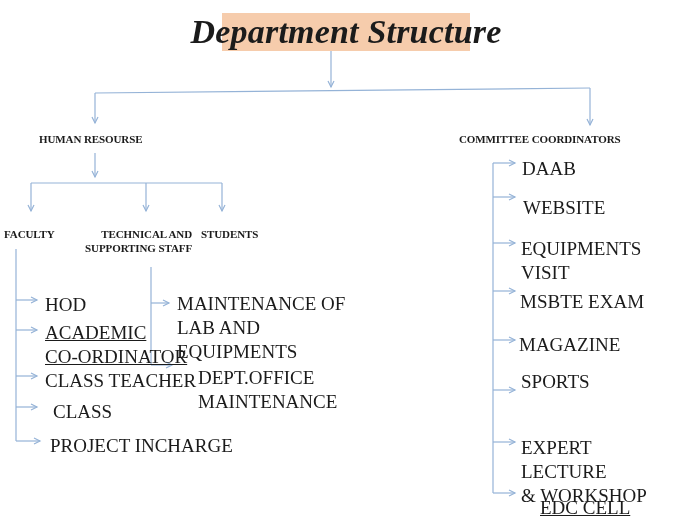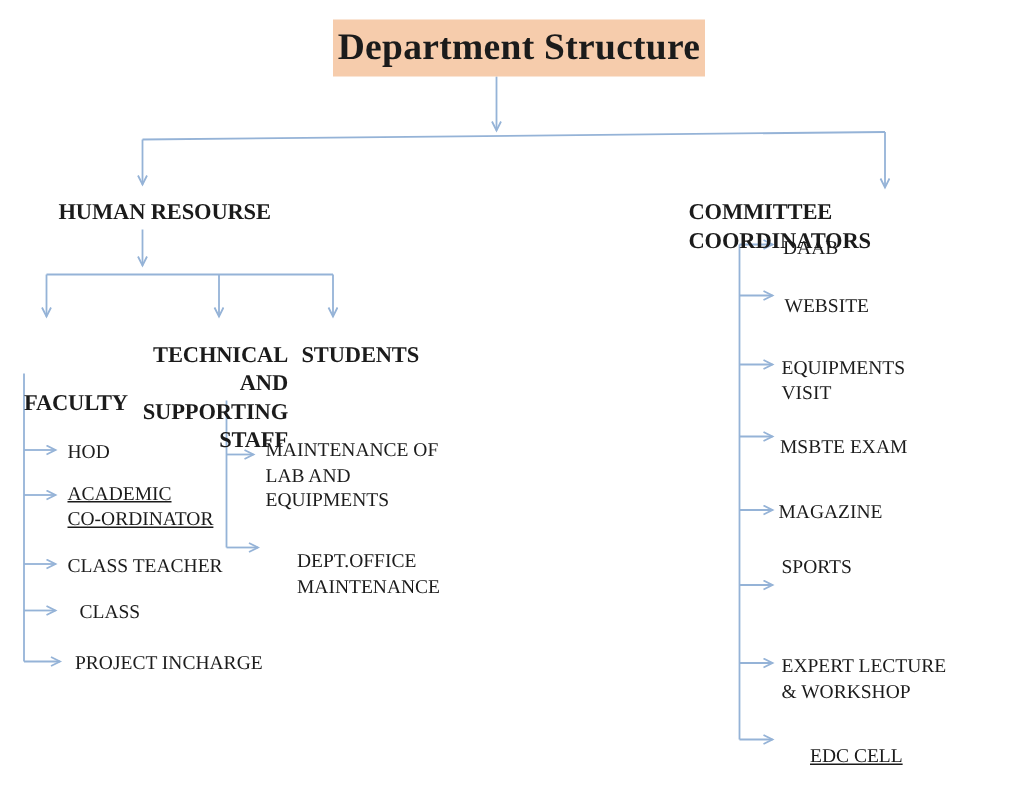--- a/index.html
+++ b/index.html
@@ -17,27 +17,27 @@
     color:var(--text);
   }
   .connectors{position:absolute;left:0;top:0;width:673px;height:532px;}
   .connectors path{fill:none;stroke:var(--line);stroke-width:1.2px;}
   #arrowhead path{fill:none;stroke:var(--line);stroke-width:1px;}
   .title-box{
     position:absolute;left:222px;top:13px;width:248px;height:38px;
     background:var(--title_bg);
     display:flex;align-items:center;justify-content:center;
   }
-  .title-box span{font-weight:700;font-size:25px;letter-spacing:.2px;white-space:nowrap;}
+  .title-box span{font-weight:700;font-size:34px;letter-spacing:.2px;white-space:nowrap;font-style:italic;}
   .lbl{
     position:absolute;
-    font-size:13px;line-height:1.27;
+    font-size:19px;line-height:1.27;
     white-space:pre-line;
   }
-  .hd{font-weight:700;font-size:15px;letter-spacing:-.1px;}
+  .hd{font-weight:700;font-size:11px;letter-spacing:-.1px;}
   .ctr{text-align:right;}
 </style>
 </head>
 <body>
 
 <div class="stage">
 
   <svg class="connectors" viewBox="0 0 673 532" xmlns="http://www.w3.org/2000/svg">
     <defs>
       <marker id="arrowhead" markerWidth="7" markerHeight="7" refX="5.5" refY="3" orient="auto">
@@ -88,21 +88,21 @@
     </g>
   </svg>
 
   <div class="title-box">
     <span>Department Structure</span>
   </div>
 
   <div class="lbl hd" style="left:39px;top:133px;">HUMAN RESOURSE</div>
   <div class="lbl hd" style="left:459px;top:133px;">COMMITTEE COORDINATORS</div>
 
-  <div class="lbl hd" style="left:16px;top:228px;margin-top:32px;">FACULTY</div>
+  <div class="lbl hd" style="left:4px;top:228px;">FACULTY</div>
   <div class="lbl hd ctr" style="left:76px;top:228px;width:116px;">TECHNICAL AND
 SUPPORTING STAFF</div>
   <div class="lbl hd" style="left:201px;top:228px;">STUDENTS</div>
 
   <div class="lbl" style="left:45px;top:293px;">HOD</div>
   <div class="lbl" style="left:45px;top:321px;text-decoration:underline;">ACADEMIC
 CO-ORDINATOR</div>
   <div class="lbl" style="left:45px;top:369px;">CLASS TEACHER</div>
   <div class="lbl" style="left:53px;top:400px;">CLASS</div>
   <div class="lbl" style="left:177px;top:292px;">MAINTENANCE OF

